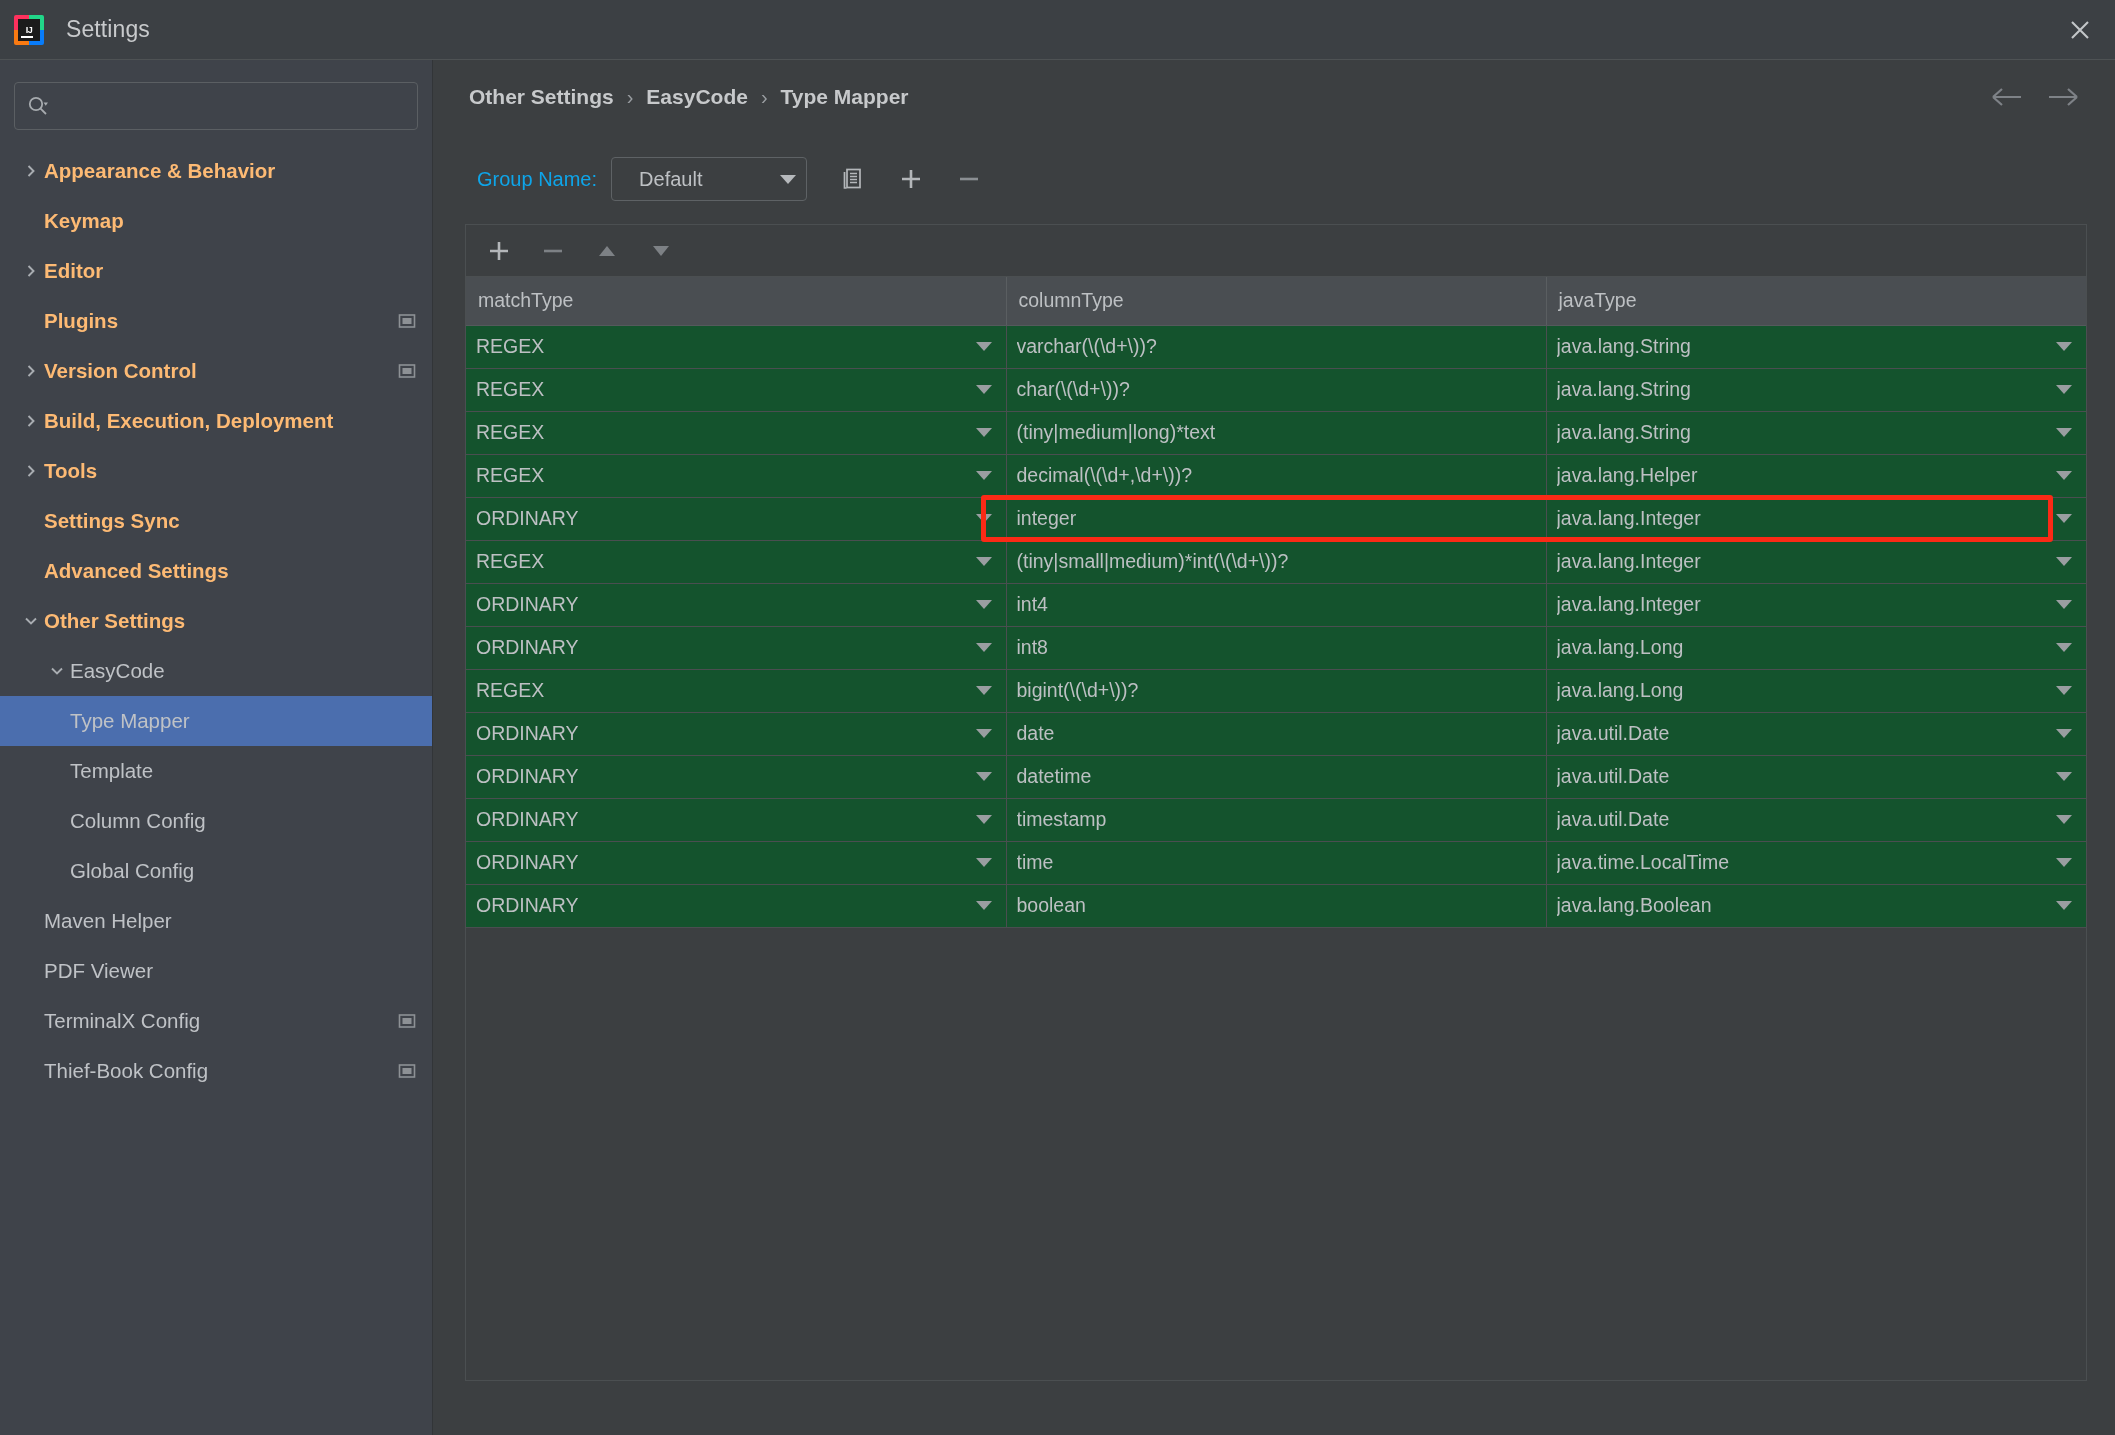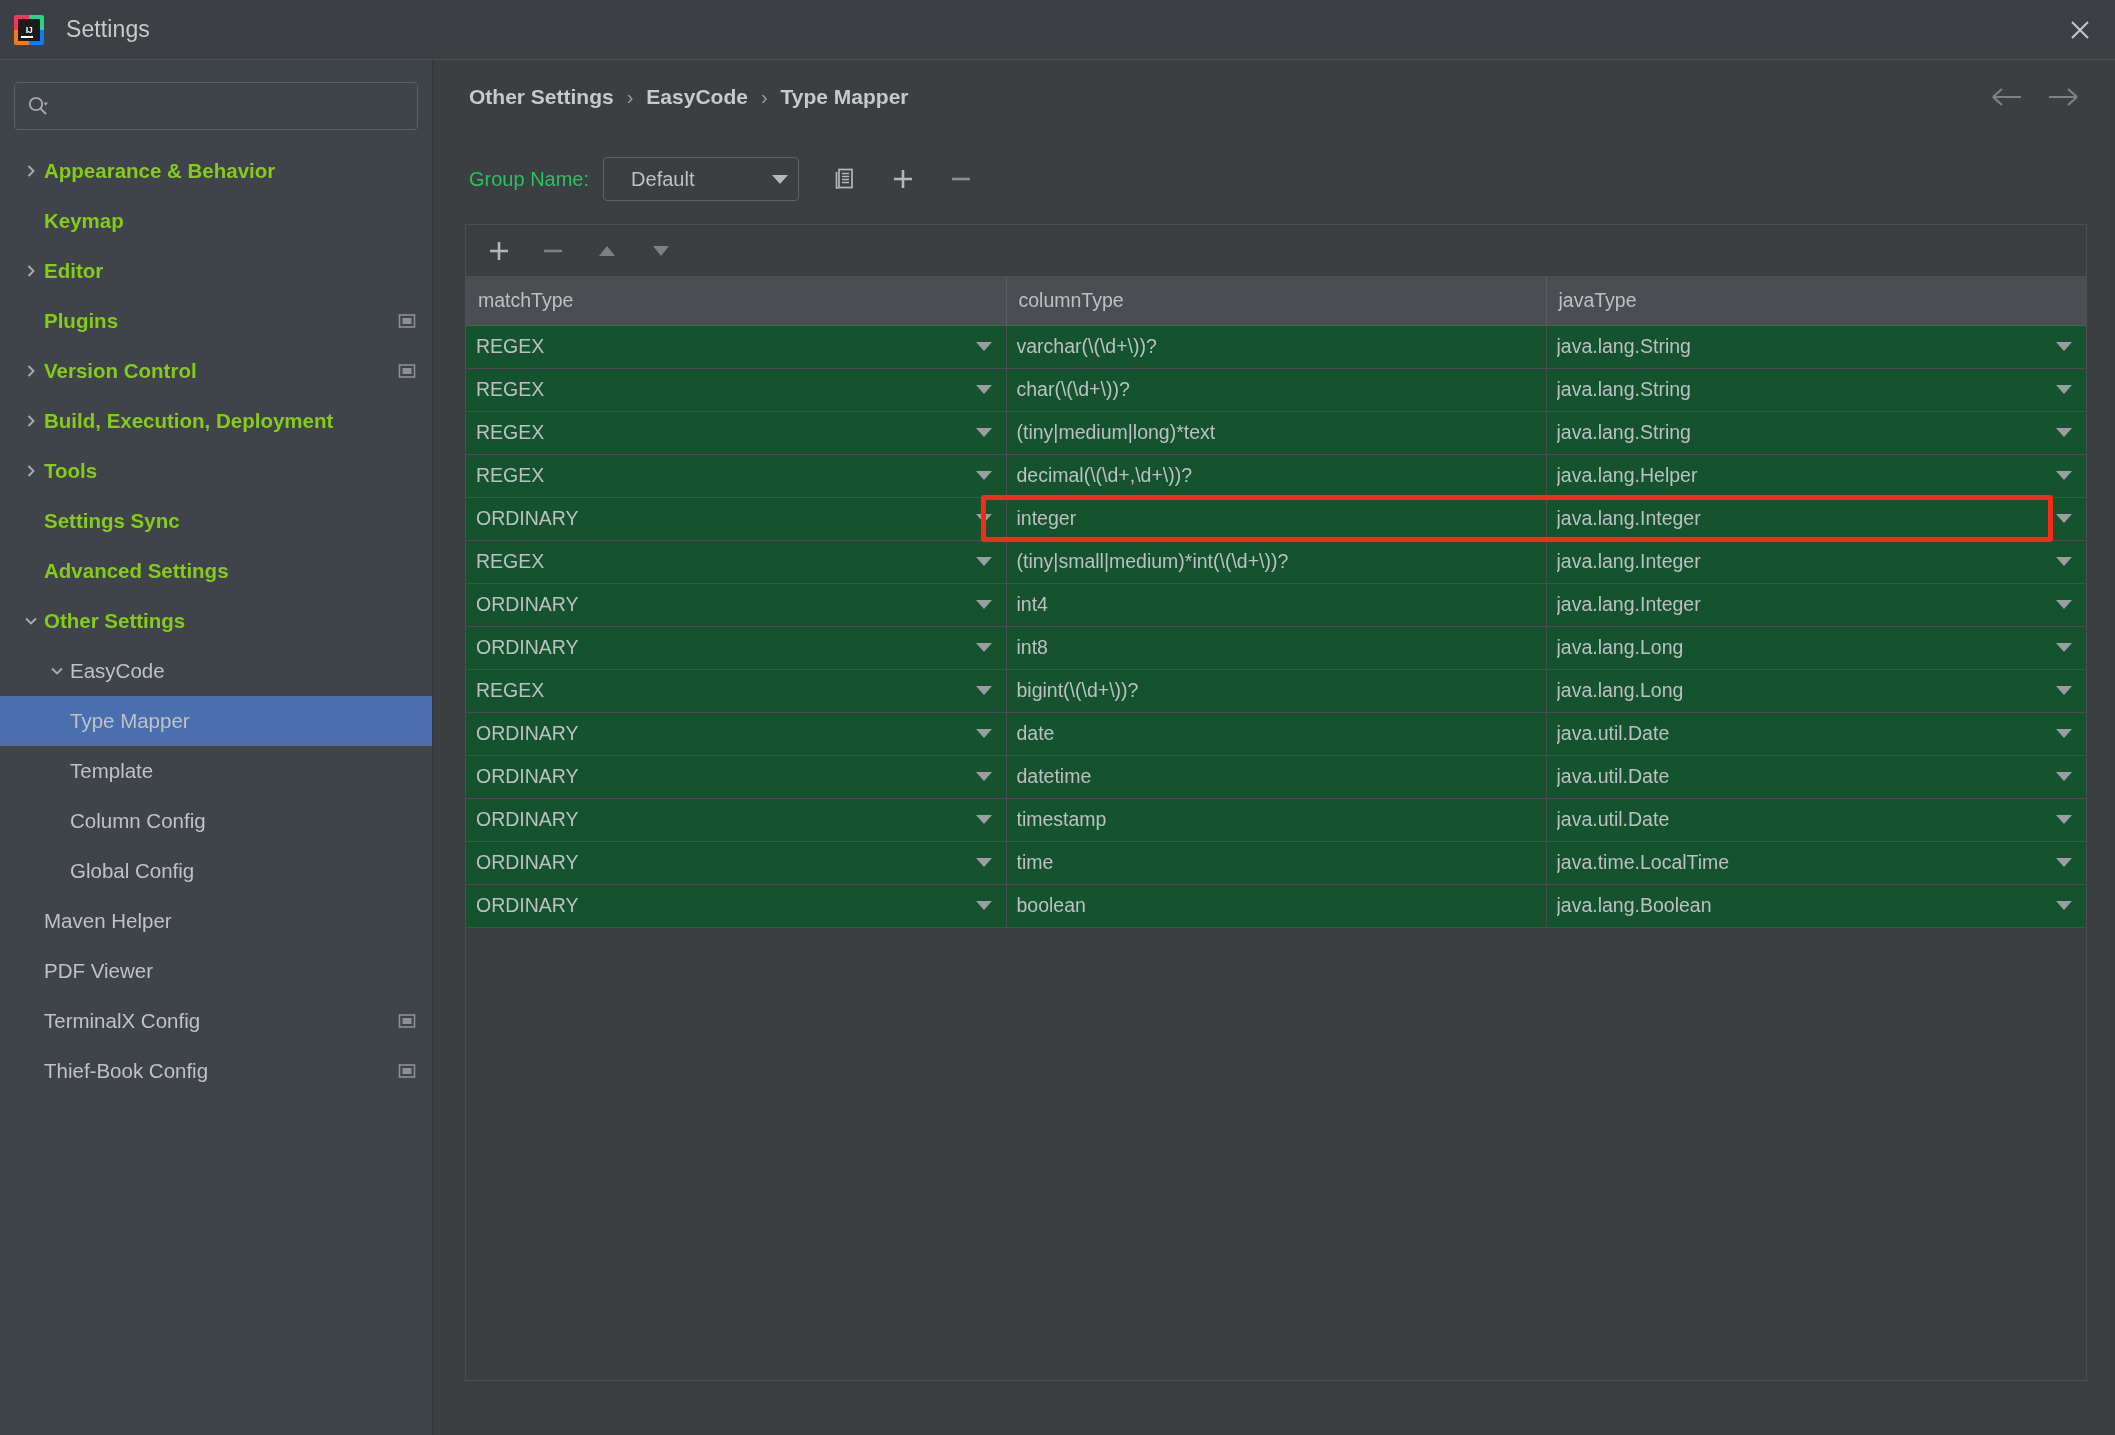--- a/index.html
+++ b/index.html
@@ -116,21 +116,21 @@
     align-items: center;
     justify-content: center;
     color: #a9adb2;
   }
   .tree-item .lbl {
     color: #bfc2c6;
     font-size: 20.5px;
     white-space: nowrap;
   }
   .tree-item.lvl0 { padding-left: 18px; }
-  .tree-item.lvl0 .lbl { font-weight: bold; color: #84cc16; }
+  .tree-item.lvl0 .lbl { font-weight: bold; color: #fdba74; }
   .tree-item.lvl1 { padding-left: 44px; }
   .tree-item.lvl1 .lbl { font-weight: normal; color: #bfc2c6; }
   .tree-item.lvl2 { padding-left: 70px; }
   .tree-item.lvl2 .lbl { font-weight: normal; color: #bfc2c6; }
   .tree-item.lvl2 .arrow { width: 0; flex: 0 0 0; }
   .tree-item.lvl1.noarrow .arrow { width: 0; flex: 0 0 0; }
   .tree-item .badge {
     margin-left: auto;
     color: #8d9195;
     display: flex;
@@ -173,23 +173,24 @@
   .nav-arrows .na { cursor: pointer; display: flex; }
 
   .group-row {
     display: flex;
     align-items: center;
     padding-left: 36px;
     height: 58px;
     margin-top: 16px;
   }
   .group-label {
-    color: #22c55e;
+    color: #0ea5e9;
     font-size: 20px;
     margin-right: 14px;
+    margin-left: 8px;
   }
   .combo {
     width: 196px;
     height: 44px;
     background: #3c3f41;
     border: 1px solid #5e6265;
     border-radius: 4px;
     display: flex;
     align-items: center;
     padding: 0 10px 0 27px;

